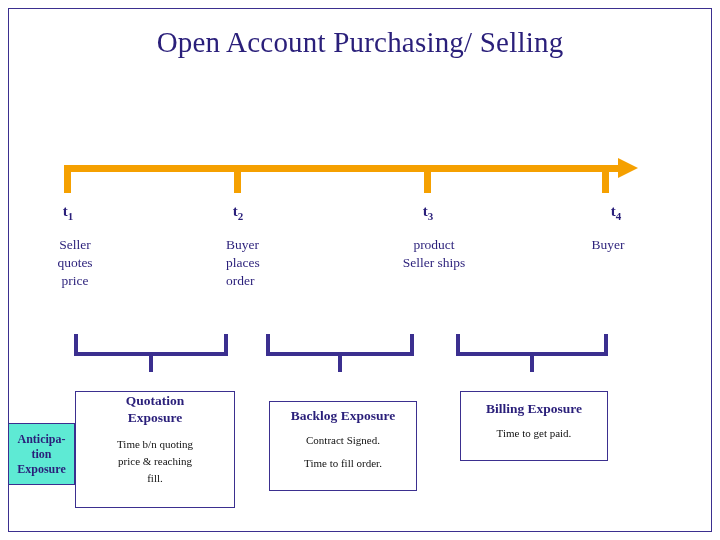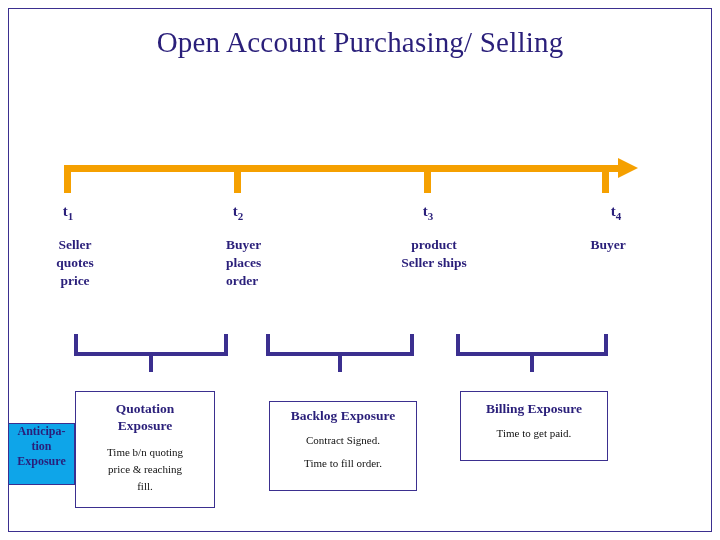--- a/index.html
+++ b/index.html
@@ -79,21 +79,21 @@
     width: 40px;
   }
   .tlabel sub {
     font-size: 11px;
   }
   .event {
     position: absolute;
     top: 236px;
     font-family: "Liberation Serif", serif;
     font-size: 13.5px;
-    font-weight: bold;
+    font-weight: normal;
     color: #2a1f7a;
     line-height: 18px;
     text-align: center;
     width: 120px;
   }
   
   .bracket {
     position: absolute;
     border-left: 4px solid #3b2f8f;
     border-right: 4px solid #3b2f8f;
@@ -130,23 +130,23 @@
   }
   .antic-box {
     position: absolute;
     left: 9px;
     top: 423px;
     width: 66px;
     height: 62px;
     border: 1px solid #3b2f8f;
     border-left: none;
     box-sizing: border-box;
-    background: #0ea5e9;
+    background: #5eead4;
     display: flex;
-    align-items: flex-start;
+    align-items: center;
     justify-content: center;
   }
   .antic-text {
     font-family: "Liberation Serif", serif;
     font-size: 12px;
     font-weight: bold;
     color: #2a1f7a;
     line-height: 15px;
     text-align: center;
   }
@@ -201,21 +201,21 @@
 
   <div class="bracket" style="left:74px; top:334px; width:154px;"></div>
   <div class="bracket-stem" style="left:149px; top:356px;"></div>
 
   <div class="bracket" style="left:266px; top:334px; width:148px;"></div>
   <div class="bracket-stem" style="left:338px; top:356px;"></div>
 
   <div class="bracket" style="left:456px; top:334px; width:152px;"></div>
   <div class="bracket-stem" style="left:530px; top:356px;"></div>
 
-  <div class="exp-box" style="left:75px; top:391px; width:140px; height:117px; padding-top:8px;">
+  <div class="exp-box" style="left:75px; top:391px; width:160px; height:117px; ">
     <div class="exp-title">Quotation</div>
     <div class="exp-title">Exposure</div>
     <div class="exp-text" style="margin-top:10px;">Time b/n quoting</div>
     <div class="exp-text">price &amp; reaching</div>
     <div class="exp-text">fill.</div>
   </div>
 
   <div class="exp-box" style="left:269px; top:401px; width:148px; height:90px; padding-top:5px;">
     <div class="exp-title">Backlog Exposure</div>
     <div class="exp-text" style="margin-top:8px;">Contract Signed.</div>

